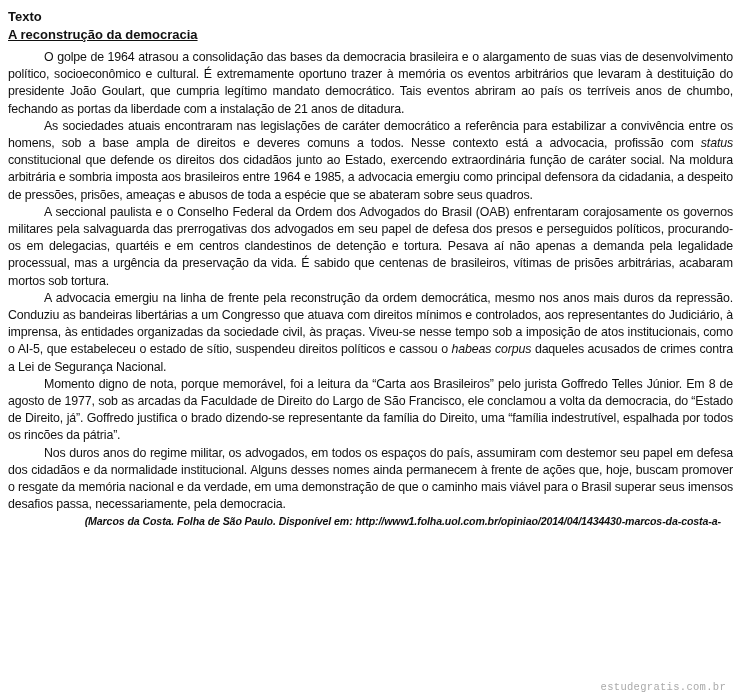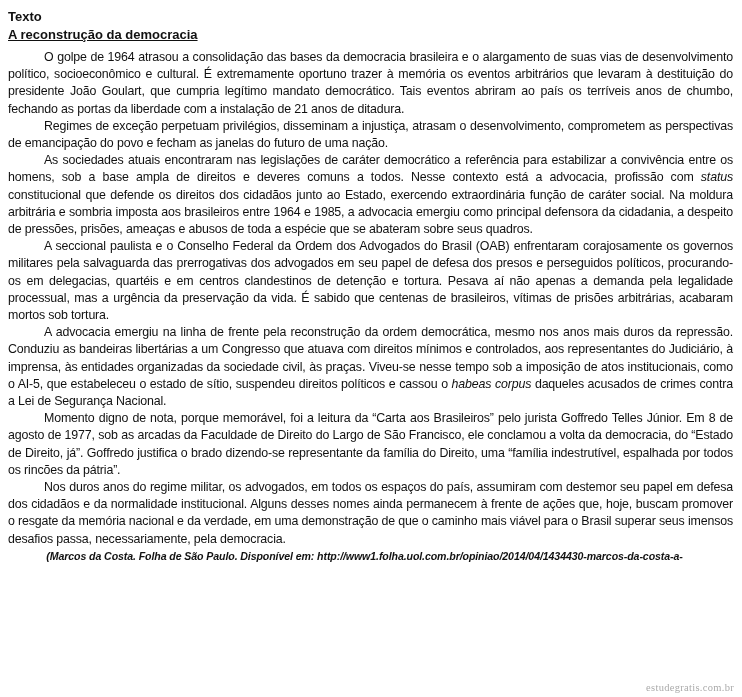--- a/index.html
+++ b/index.html
@@ -5,34 +5,33 @@
   html, body { margin: 0; padding: 0; background: #ffffff; }
   body { width: 742px; height: 697px; position: relative; overflow: hidden;
          font-family: "Liberation Sans", sans-serif; color: #111; }
   .doc { position: absolute; left: 8px; top: 8px; width: 725px; }
   .label { font-weight: bold; font-size: 13px; line-height: 17px; }
   .title { font-weight: bold; font-size: 13px; line-height: 17px;
            text-decoration: underline; margin-top: 1px; margin-bottom: 6px; }
   .para { font-size: 12.4px; line-height: 17.2px; text-align: justify; text-indent: 36px;
           margin: 0; letter-spacing: -0.15px; }
   .source { font-size: 10.6px; line-height: 15px; font-weight: bold; font-style: italic;
-            text-align: center; margin-top: 1px; padding-right: 12px; letter-spacing: -0.1px; }
-  .watermark { position: absolute; right: 8px; bottom: 4px; font-size: 10.5px; color: #aaaaaa;
-               font-family: Liberation Serif, serif; letter-spacing: 0.3px; }
+            text-align: right; margin-top: 1px; padding-right: 12px; letter-spacing: -0.1px; }
+  .watermark { position: absolute; right: 16px; bottom: 4px; font-size: 10.5px; color: #aaaaaa;
+               font-family: Liberation Mono, monospace; letter-spacing: 0.3px; }
   i { font-style: italic; }
 </style>
 </head>
 <body>
 
 <div class="doc">
   <div class="label">Texto</div>
   <div class="title">A reconstrução da democracia</div>
   <div id="paras">
       <p class="para"><span>O golpe de 1964 atrasou a consolidação das bases da democracia brasileira e o alargamento de suas vias de desenvolvimento político, socioeconômico e cultural. É extremamente oportuno trazer à memória os eventos arbitrários que levaram à destituição do presidente João Goulart, que cumpria legítimo mandato democrático. Tais eventos abriram ao país os terríveis anos de chumbo, fechando as portas da liberdade com a instalação de 21 anos de ditadura.</span></p>
-      <p class="para"><span>Regimes de exceção perpetuam privilégios, disseminam a injustiça, atrasam o desenvolvimento, comprometem as perspectivas de emancipação do povo e fecham as janelas do futuro de uma nação.</span></p>
       <p class="para"><span>As sociedades atuais encontraram nas legislações de caráter democrático a referência para estabilizar a convivência entre os homens, sob a base ampla de direitos e deveres comuns a todos. Nesse contexto está a advocacia, profissão com </span><i>status</i><span> constitucional que defende os direitos dos cidadãos junto ao Estado, exercendo extraordinária função de caráter social. Na moldura arbitrária e sombria imposta aos brasileiros entre 1964 e 1985, a advocacia emergiu como principal defensora da cidadania, a despeito de pressões, prisões, ameaças e abusos de toda a espécie que se abateram sobre seus quadros.</span></p>
       <p class="para"><span>A seccional paulista e o Conselho Federal da Ordem dos Advogados do Brasil (OAB) enfrentaram corajosamente os governos militares pela salvaguarda das prerrogativas dos advogados em seu papel de defesa dos presos e perseguidos políticos, procurando-os em delegacias, quartéis e em centros clandestinos de detenção e tortura. Pesava aí não apenas a demanda pela legalidade processual, mas a urgência da preservação da vida. É sabido que centenas de brasileiros, vítimas de prisões arbitrárias, acabaram mortos sob tortura.</span></p>
       <p class="para"><span>A advocacia emergiu na linha de frente pela reconstrução da ordem democrática, mesmo nos anos mais duros da repressão. Conduziu as bandeiras libertárias a um Congresso que atuava com direitos mínimos e controlados, aos representantes do Judiciário, à imprensa, às entidades organizadas da sociedade civil, às praças. Viveu-se nesse tempo sob a imposição de atos institucionais, como o AI-5, que estabeleceu o estado de sítio, suspendeu direitos políticos e cassou o </span><i>habeas corpus</i><span> daqueles acusados de crimes contra a Lei de Segurança Nacional.</span></p>
       <p class="para"><span>Momento digno de nota, porque memorável, foi a leitura da “Carta aos Brasileiros” pelo jurista Goffredo Telles Júnior. Em 8 de agosto de 1977, sob as arcadas da Faculdade de Direito do Largo de São Francisco, ele conclamou a volta da democracia, do “Estado de Direito, já”. Goffredo justifica o brado dizendo-se representante da família do Direito, uma “família indestrutível, espalhada por todos os rincões da pátria”.</span></p>
       <p class="para"><span>Nos duros anos do regime militar, os advogados, em todos os espaços do país, assumiram com destemor seu papel em defesa dos cidadãos e da normalidade institucional. Alguns desses nomes ainda permanecem à frente de ações que, hoje, buscam promover o resgate da memória nacional e da verdade, em uma demonstração de que o caminho mais viável para o Brasil superar seus imensos desafios passa, necessariamente, pela democracia.</span></p>
     </div>
   <div class="source">
     <div>(Marcos da Costa. Folha de São Paulo. Disponível em: http://www1.folha.uol.com.br/opiniao/2014/04/1434430-marcos-da-costa-a-</div>
   </div>
 </div>

